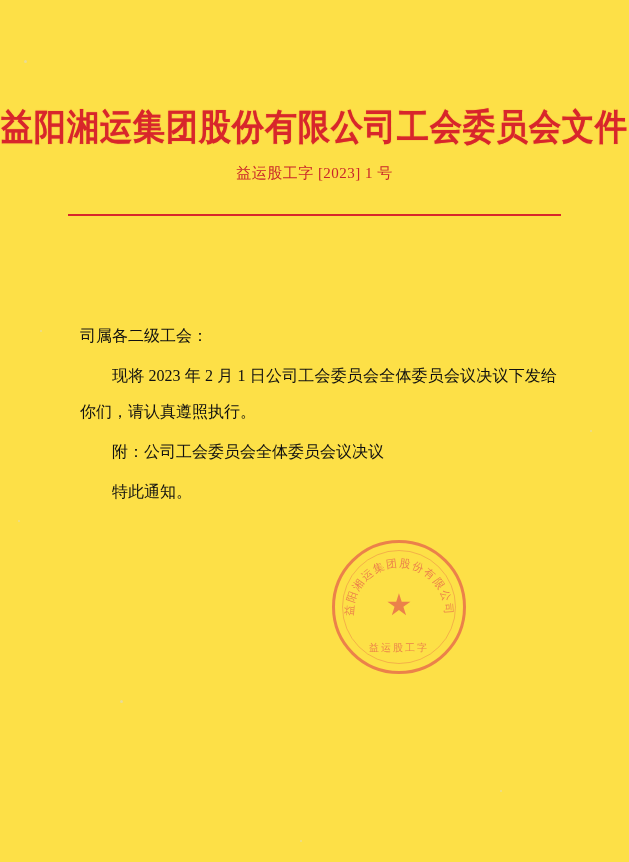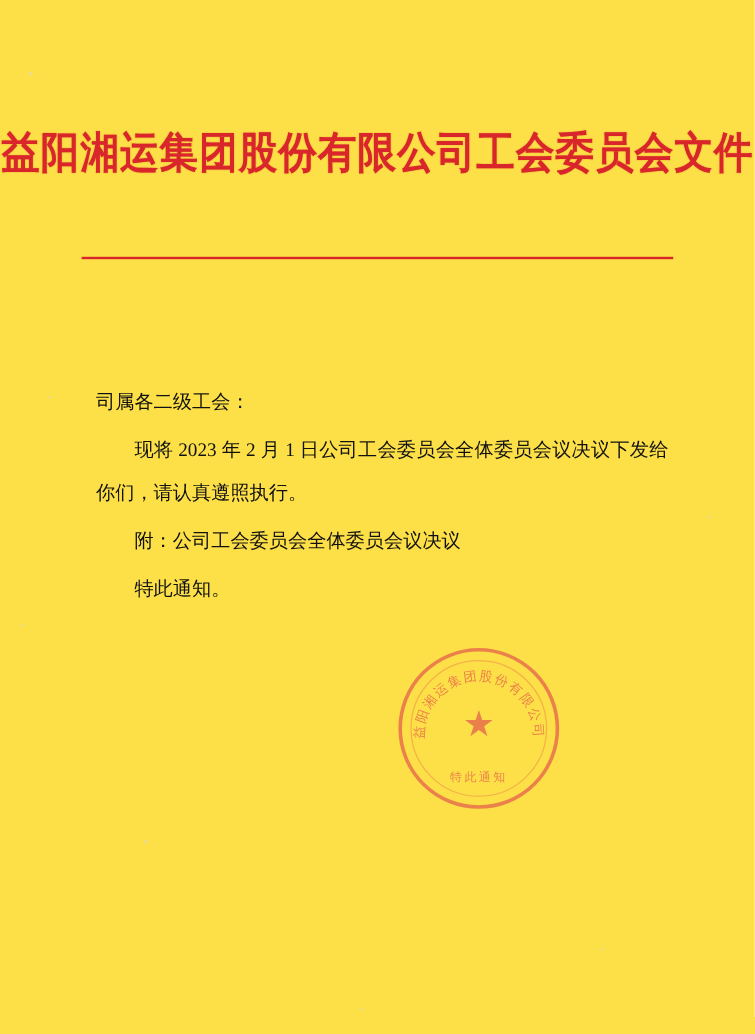--- a/index.html
+++ b/index.html
@@ -152,20 +152,21 @@
   <div class="speckle" style="left:600px;top:140px;width:2px;height:2px;"></div>
   <div class="speckle" style="left:40px;top:330px;width:2px;height:2px;"></div>
   <div class="speckle" style="left:120px;top:700px;width:3px;height:3px;"></div>
   <div class="speckle" style="left:500px;top:790px;width:2px;height:2px;"></div>
   <div class="speckle" style="left:300px;top:840px;width:2px;height:2px;"></div>
   <div class="speckle" style="left:590px;top:430px;width:2px;height:2px;"></div>
   <div class="speckle" style="left:18px;top:520px;width:2px;height:2px;"></div>
 
   <div class="doc-header">
     <div class="doc-title">益阳湘运集团股份有限公司工会委员会文件</div>
+    <div class="doc-number">益运股工字 [2023] 1 号</div>
   </div>
 
   <div class="red-rule"></div>
 
 
   <div class="body-block">
     <p>司属各二级工会：</p>
     <p class="indent">现将 2023 年 2 月 1 日公司工会委员会全体委员会议决议下发给你们，请认真遵照执行。</p>
     <p class="indent">附：公司工会委员会全体委员会议决议</p>
     <p class="indent">特此通知。</p>
@@ -175,19 +176,19 @@
     <div class="seal-ring"></div>
     <svg class="seal-arc" viewBox="0 0 128 128">
       <defs>
         <path id="arcpath" d="M 18,70 A 46,46 0 0 1 110,70" fill="none"></path>
       </defs>
       <text font-size="11" fill="#e1484c" letter-spacing="1.5" font-family="DejaVu Serif, serif">
         <textPath href="#arcpath" startOffset="50%" text-anchor="middle">益阳湘运集团股份有限公司</textPath>
       </text>
     </svg>
     <div class="seal-star">★</div>
-    <div class="seal-bottom">特此通知</div>
+    <div class="seal-bottom">益运股工字</div>
   </div>
 
   <div class="sign-block">
   </div>
 
 </div>
 
 </body></html>

